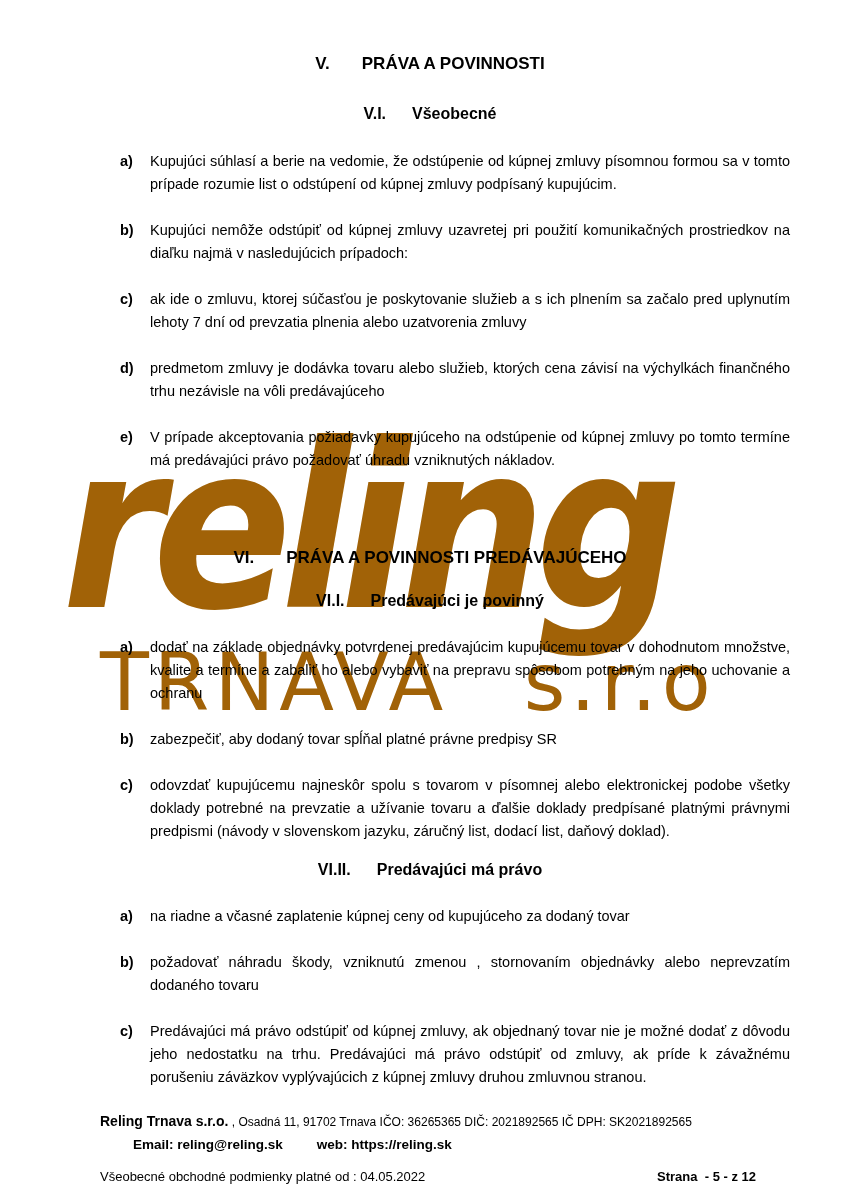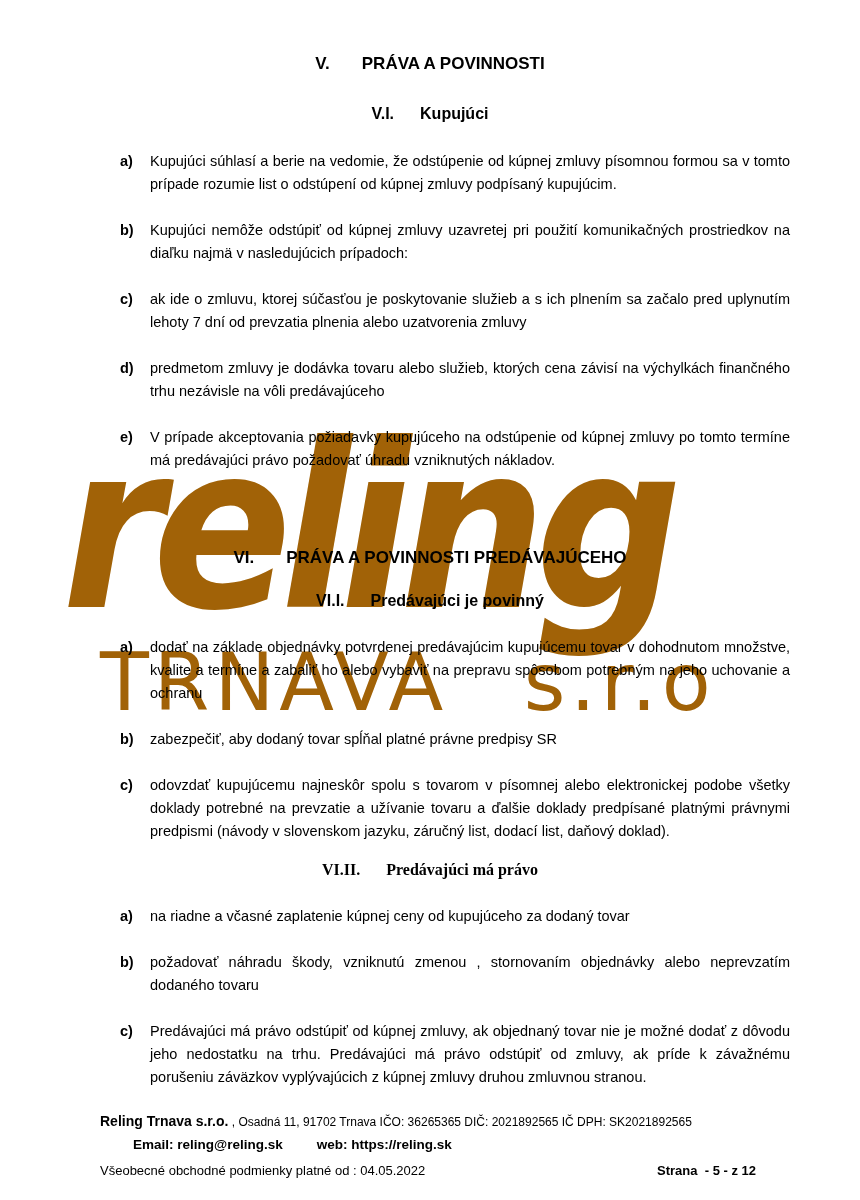--- a/index.html
+++ b/index.html
@@ -59,21 +59,21 @@
     justify-content: center;
     gap: 26px;
     font-size: 16px;
     line-height: 19px;
     font-weight: bold;
   }
   .h1.first { margin-top: 54px; }
   .h2.sub-v1 { margin-top: 31px; }
   .h1.second { margin-top: 76px; }
   .h2.sub-vi1 { margin-top: 24px; }
-  .h2.sub-vi2 { margin-top: 17px; font-family: Liberation Serif, serif; }
+  .h2.sub-vi2 { margin-top: 17px; }
 
   .list { padding: 0 70px 0 120px; margin-top: 27px; }
   .list.tight { margin-top: 26px; }
   .item {
     display: flex;
     margin-bottom: 23px;
     font-size: 14.5px;
     line-height: 23px;
   }
   .item:last-child { margin-bottom: 0; }
@@ -93,21 +93,21 @@
   .f-line2 {
     margin-top: 6px;
     display: flex;
     gap: 34px;
     font-size: 13.5px;
     line-height: 18px;
     font-weight: bold;
     padding-left: 33px;
   }
   .f-line3 {
-    margin-top: 8px;
+    margin-top: 14px;
     display: flex;
     justify-content: space-between;
     font-size: 13px;
     line-height: 17px;
   }
   .f-page { font-weight: bold; white-space: pre; }
 </style>
 </head>
 <body>
 
@@ -120,21 +120,21 @@
 
   <div class="content">
 
     <div class="h1 first">
       <span>V.</span>
       <span>PRÁVA A POVINNOSTI</span>
     </div>
 
     <div class="h2 sub-v1">
       <span>V.I.</span>
-      <span>Kupujúci</span>
+      <span>Všeobecné</span>
     </div>
 
     <div class="list">
       <div class="item">
         <span class="item-marker">a)</span>
         <div class="item-text">Kupujúci súhlasí a berie na vedomie, že odstúpenie od kúpnej zmluvy písomnou formou sa v tomto prípade rozumie list o odstúpení od kúpnej zmluvy podpísaný kupujúcim.</div>
       </div>
       <div class="item">
         <span class="item-marker">b)</span>
         <div class="item-text">Kupujúci nemôže odstúpiť od kúpnej zmluvy uzavretej pri použití komunikačných prostriedkov na diaľku najmä v nasledujúcich prípadoch:</div>

